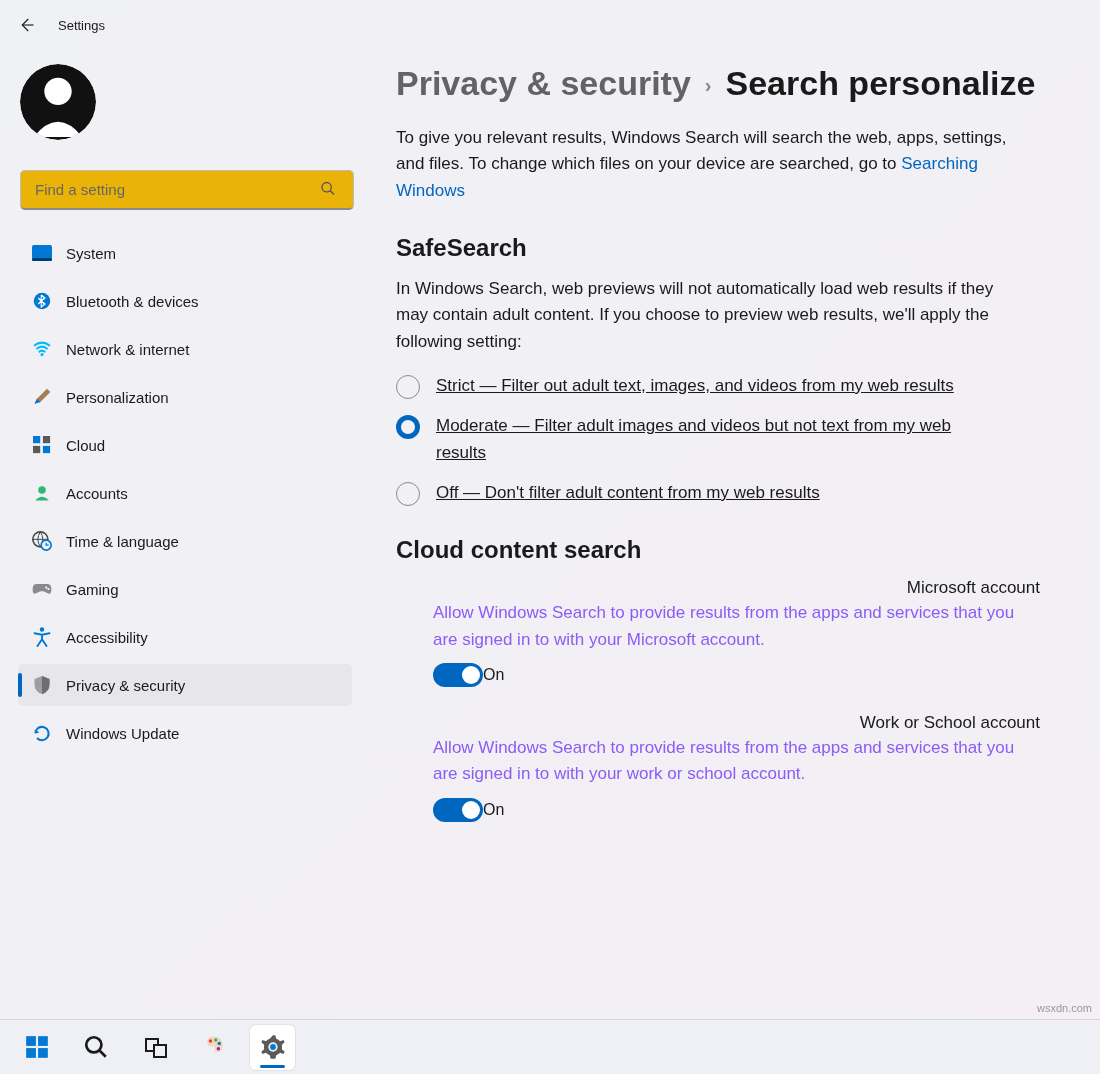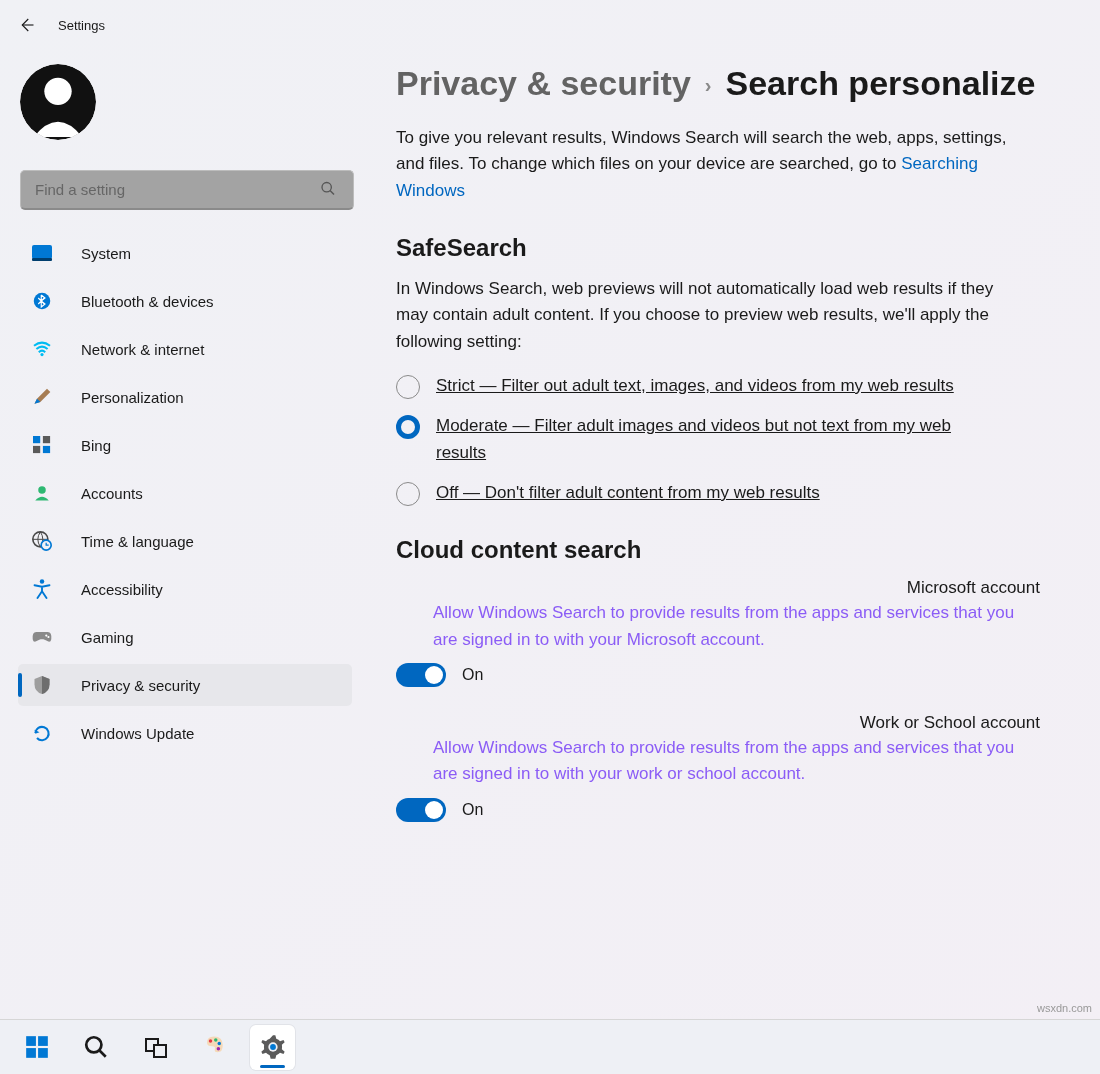--- a/index.html
+++ b/index.html
@@ -35,32 +35,32 @@
     }
     .avatar svg { width:100%; height:100%; }
     .search-wrap { margin: 30px 2px 22px 2px; position:relative; }
     .search-wrap input {
       width: 334px; height: 40px;
       border: 1px solid #bcbcbc;
       border-bottom: 2px solid #8a8a8a;
       border-radius: 5px;
       padding: 0 40px 0 14px;
       font-size: 15px;
-      background: #a3a3a3;
+      background: #eab308;
     }
     .search-wrap input::placeholder { color:#666; }
     .search-wrap .s-icon { position:absolute; right:14px; top:50%; transform:translateY(-50%); pointer-events:none;}
     .nav { list-style:none; }
     .nav li {
       display:flex; align-items:center;
       height: 42px;
       border-radius: 5px;
       margin: 6px 0;
       padding-left: 14px;
-      gap: 29px;
+      gap: 14px;
       cursor:pointer;
       font-size: 15px;
       color:#1a1a1a;
       position:relative;
     }
     .nav li.active { background: #e7e7eb; }
     .nav li.active::before{
       content:""; position:absolute; left:0; top:9px; bottom:9px; width:3.5px;
       background:#0067c0; border-radius:3px;
     }
@@ -77,21 +77,21 @@
     .radios { max-width:600px; }
     .radio { display:flex; gap:16px; align-items:flex-start; margin:14px 0; font-size:17px; line-height:1.55; cursor:pointer;text-decoration:underline;}
     .radio .circle {
       width:24px;height:24px;border-radius:50%;border:1.5px solid #8a8a8a;
       flex-shrink:0; margin-top:2px;
       display:flex;align-items:center;justify-content:center;
     }
     .radio.selected .circle { border:5px solid #0067c0; }
     .group-title { font-size:17px; margin-top:14px; margin-bottom:2px;text-align:right;}
     .group-desc { font-size:17px; line-height:1.55; color:#8b5cf6; max-width:590px; margin-bottom:10px;margin-left:37px;}
-    .toggle-row { display:flex; align-items:center; gap:16px; margin-bottom:26px;}
+    .toggle-row { display:flex; align-items:center; margin-bottom:26px;margin-left:37px;}
     .toggle {
       width:50px;height:24px;border-radius:14px;background:#0067c0;
       position:relative;cursor:pointer;
     }
     .toggle::after{
       content:"";position:absolute;right:3px;top:3px;width:18px;height:18px;
       border-radius:50%;background:#fff;
     }
     .toggle-label{font-size:16px;}
     
@@ -181,21 +181,21 @@
       </li>
       <li>
         <span class="ic">
             <svg width="18" height="18" viewBox="0 0 20 20">
               <rect x="0" y="0" width="8" height="8" fill="#0078d4"></rect>
               <rect x="11" y="0" width="8" height="8" fill="#5a5a5a"></rect>
               <rect x="0" y="11" width="8" height="8" fill="#5a5a5a"></rect>
               <rect x="11" y="11" width="8" height="8" fill="#0078d4"></rect>
             </svg>
           </span>
-        <span>Bing</span>
+        <span>Cloud</span>
       </li>
       <li>
         <span class="ic">
             <svg width="18" height="18" viewBox="0 0 24 24">
               <circle cx="12" cy="8" r="5" fill="#2eb872"></circle>
               <path d="M3 22 Q12 12 21 22 Z" fill="#2eb872"></path>
             </svg>
           </span>
         <span>Accounts</span>
       </li>
@@ -205,36 +205,36 @@
               <circle cx="10" cy="10" r="9" fill="none" stroke="#4a4a4a" stroke-width="2"></circle>
               <path d="M1 10 H19 M10 1 Q16 10 10 19 Q4 10 10 1" stroke="#4a4a4a" stroke-width="1.2" fill="none"></path>
               <circle cx="17" cy="17" r="6" fill="#f0f1f5" stroke="#0078d4" stroke-width="2"></circle>
               <path d="M17 14 V17 H20" stroke="#0078d4" stroke-width="1.5" fill="none"></path>
             </svg>
           </span>
         <span>Time &amp; language</span>
       </li>
       <li>
         <span class="ic">
-            <svg width="18" height="20" viewBox="0 0 24 26">
-              <circle cx="12" cy="3" r="3" fill="#0078d4"></circle>
-              <path d="M2 8 L12 10 L22 8 M12 10 V16 M12 16 L6 25 M12 16 L18 25" stroke="#0078d4" stroke-width="2.5" fill="none" stroke-linecap="round"></path>
-            </svg>
-          </span>
-        <span>Accessibility</span>
-      </li>
-      <li>
-        <span class="ic">
             <svg width="22" height="16" viewBox="0 0 28 18">
               <path d="M6 2 H22 Q28 2 27 12 Q26 18 20 14 L16 12 H12 L8 14 Q2 18 1 12 Q0 2 6 2 Z" fill="#8a8a8a"></path>
               <circle cx="20" cy="7" r="1.5" fill="#fff"></circle>
               <circle cx="23" cy="9" r="1.5" fill="#fff"></circle>
             </svg>
           </span>
         <span>Gaming</span>
+      </li>
+      <li>
+        <span class="ic">
+            <svg width="18" height="20" viewBox="0 0 24 26">
+              <circle cx="12" cy="3" r="3" fill="#0078d4"></circle>
+              <path d="M2 8 L12 10 L22 8 M12 10 V16 M12 16 L6 25 M12 16 L18 25" stroke="#0078d4" stroke-width="2.5" fill="none" stroke-linecap="round"></path>
+            </svg>
+          </span>
+        <span>Accessibility</span>
       </li>
       <li class="active">
         <span class="ic">
             <svg width="18" height="20" viewBox="0 0 24 26">
               <path d="M12 1 L22 5 V12 Q22 22 12 25 Q2 22 2 12 V5 Z" fill="#9e9e9e"></path>
               <path d="M12 1 L22 5 V12 Q22 22 12 25 V1 Z" fill="#6e6e6e"></path>
             </svg>
           </span>
         <span>Privacy &amp; security</span>
       </li>

